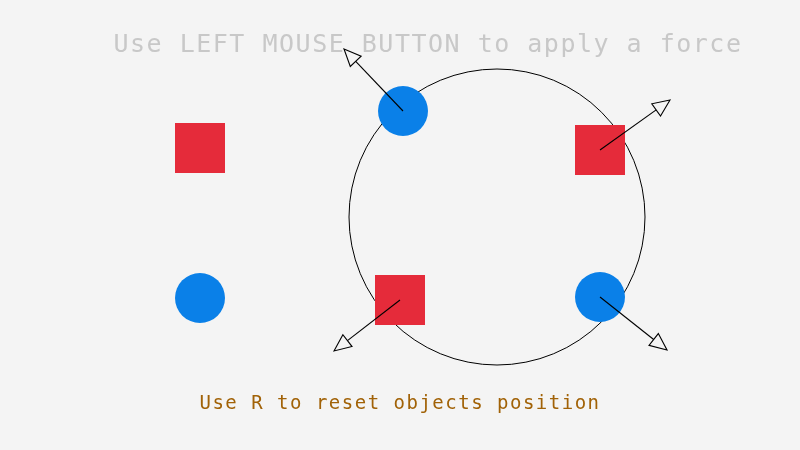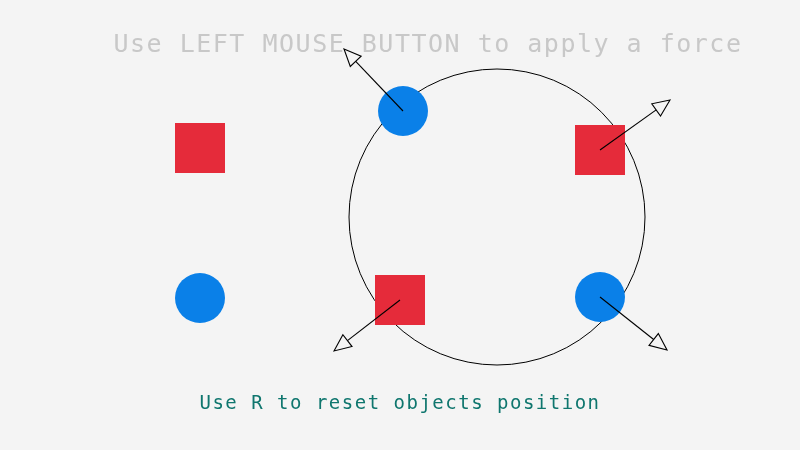--- a/index.html
+++ b/index.html
@@ -38,21 +38,21 @@
   }
   #hint-top {
     top: 29px;
     font-size: 25px;
     color: #c8c8c8;
     padding-left: 28px;
   }
   #hint-bottom {
     top: 391px;
     font-size: 19px;
-    color: #0f766e;
+    color: #a16207;
   }
 </style>
 </head>
 <body>
 
 <div id="stage">
 
   <svg id="scene-svg" viewBox="0 0 800 450" xmlns="http://www.w3.org/2000/svg">
     <g id="scene-root">
         <circle cx="497" cy="217" r="148" fill="none" stroke="#000000" stroke-width="1" shape-rendering="geometricPrecision"></circle>

